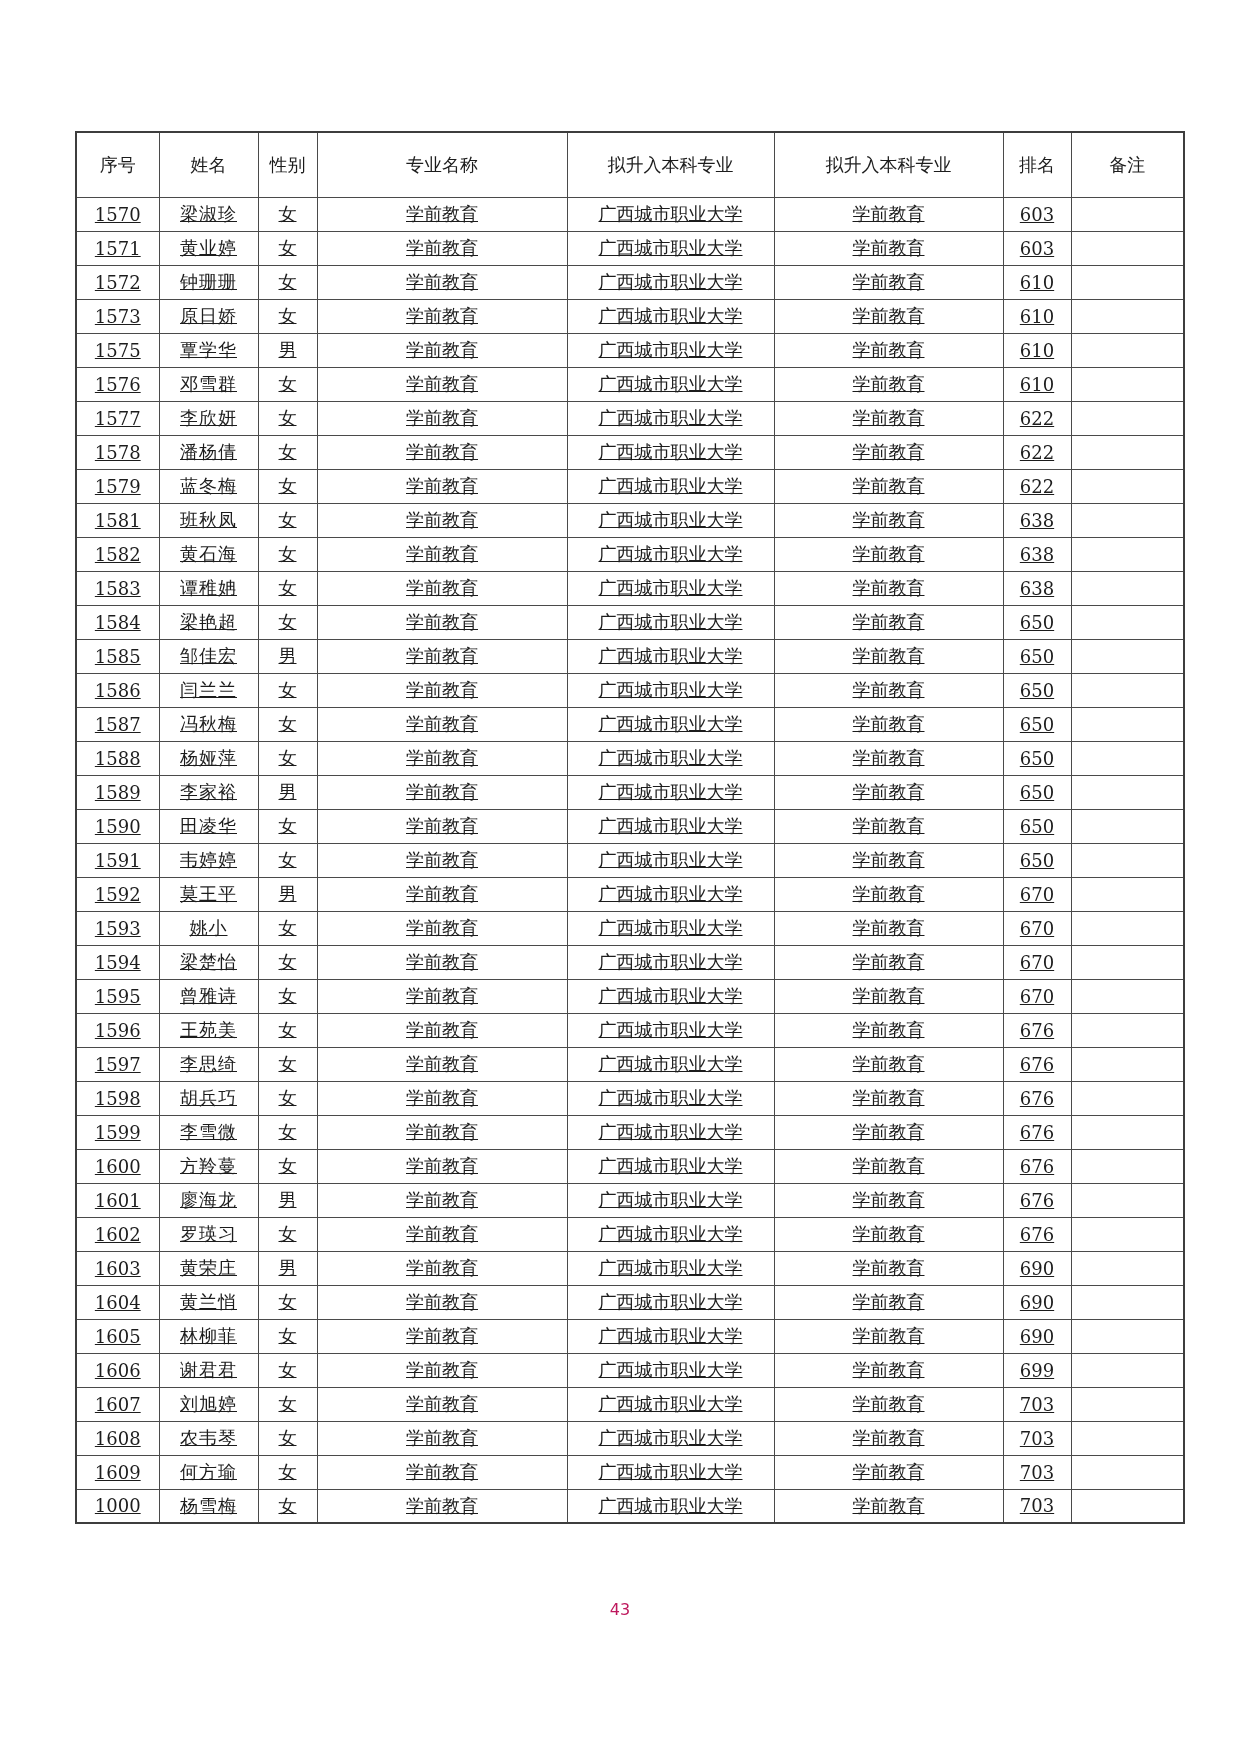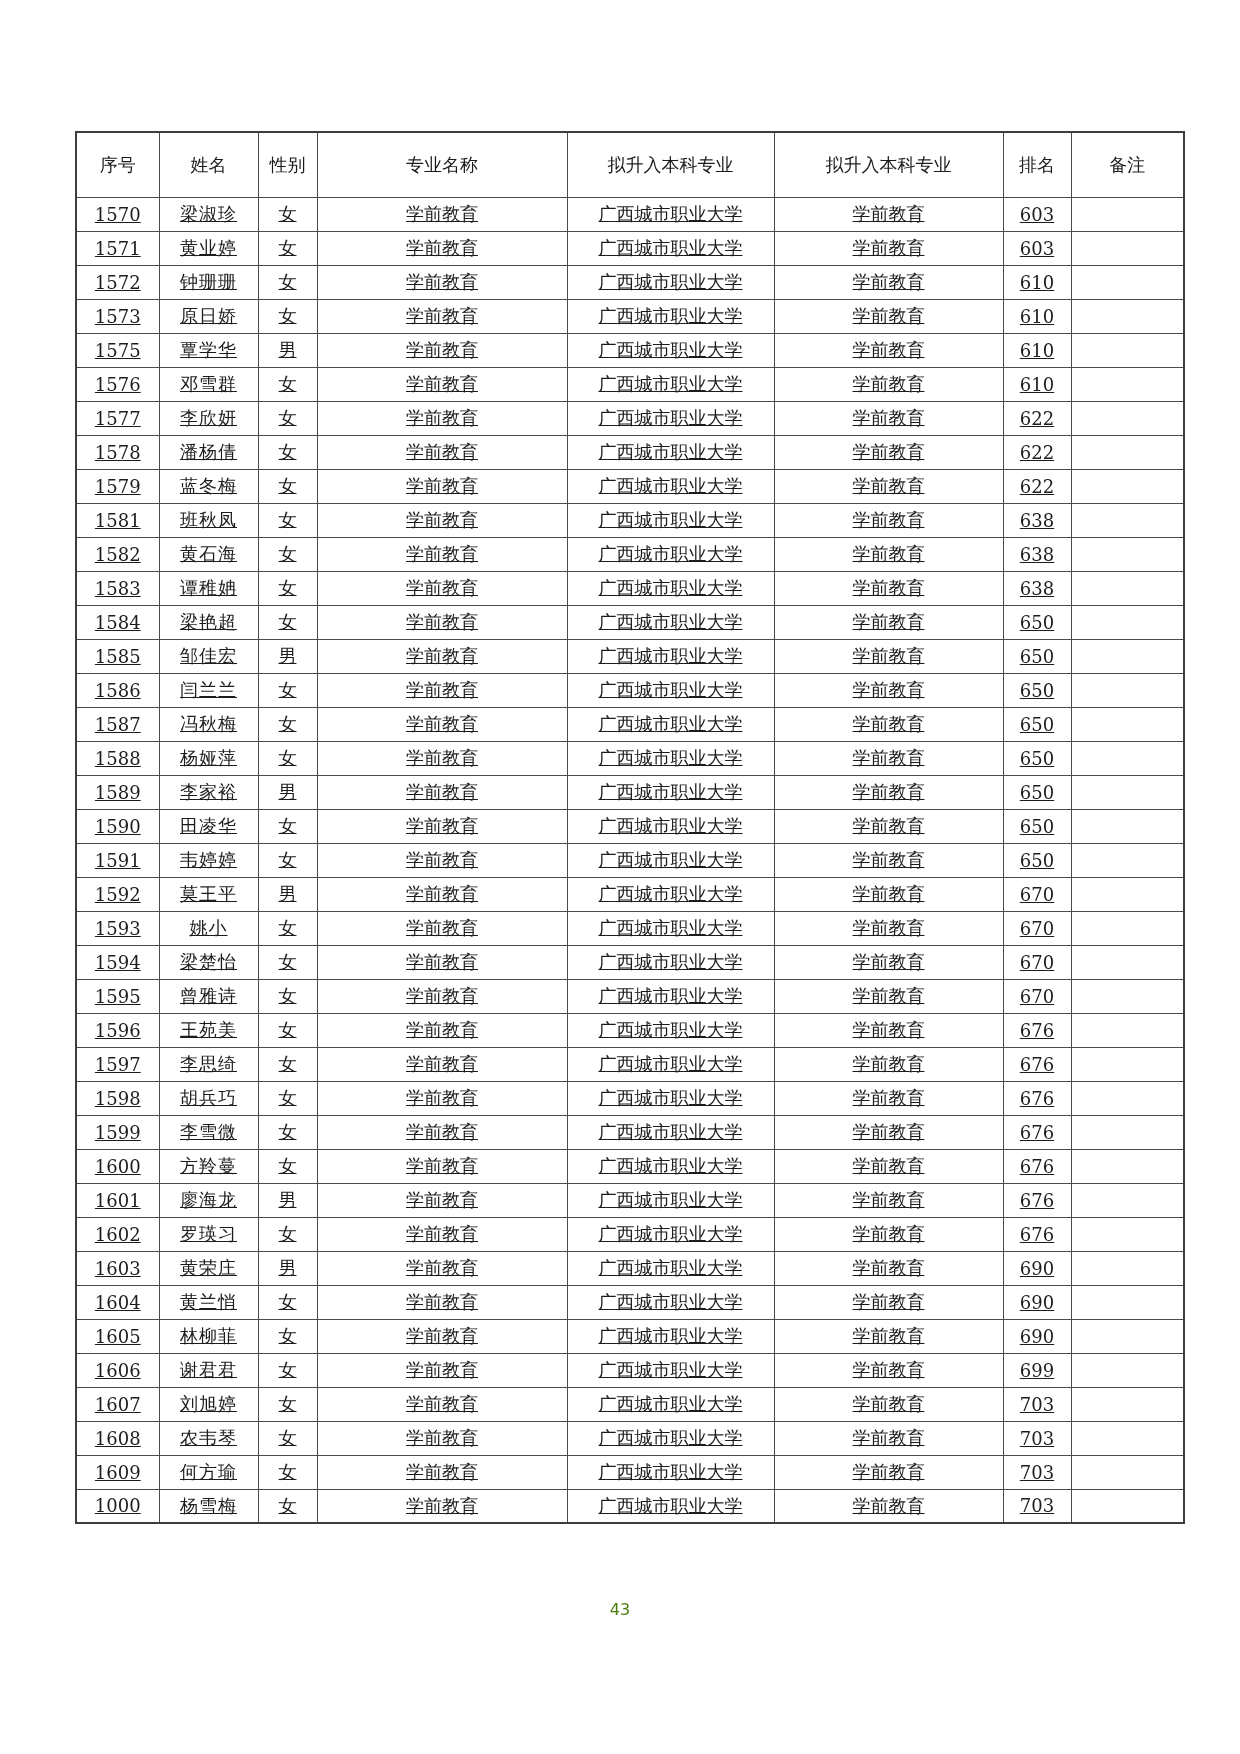--- a/index.html
+++ b/index.html
@@ -59,21 +59,21 @@
   }
   td.col-name { letter-spacing: 1px; }
   .footer-pagenum {
     position: absolute;
     left: 0;
     top: 1600px;
     width: 1240px;
     text-align: center;
     font-family: "DejaVu Sans", "Liberation Sans", sans-serif;
     font-size: 16px;
-    color: #4d7c0f;
+    color: #be185d;
   }
 </style>
 </head>
 <body>
 
 <div class="page">
 
   <table class="roster">
     <colgroup>
       <col class="c-no">

